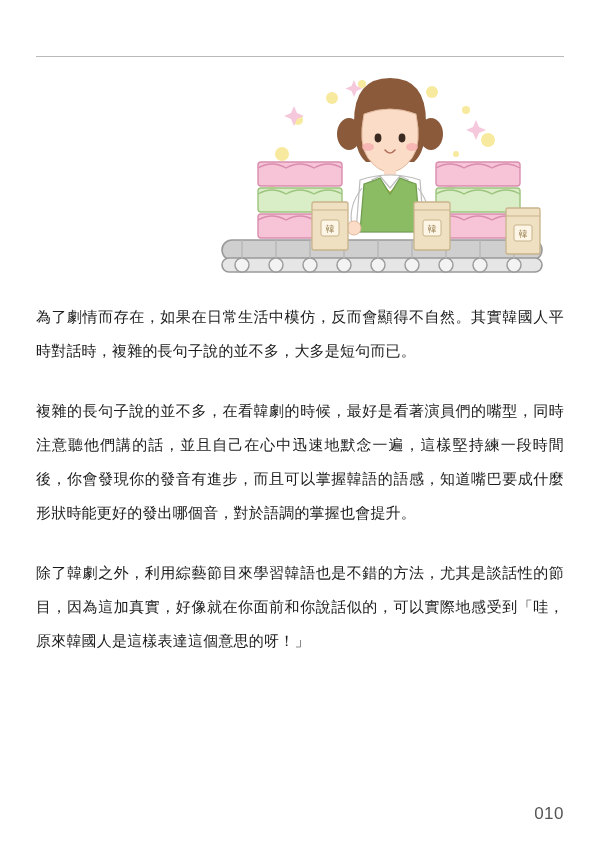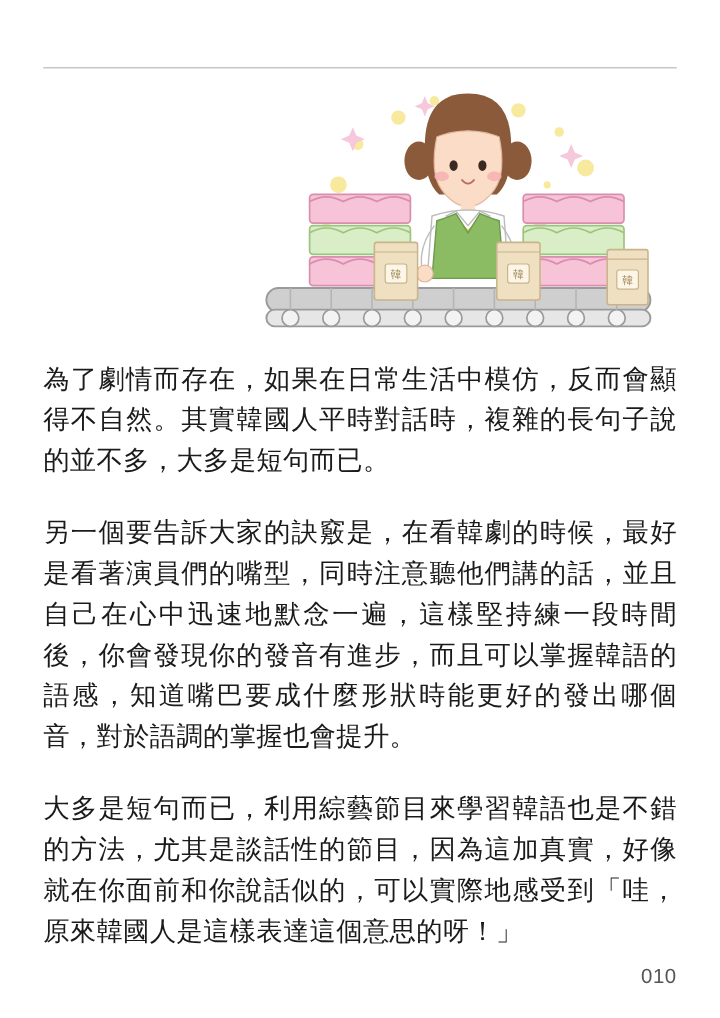--- a/index.html
+++ b/index.html
@@ -47,21 +47,21 @@
   }
 
   
   .body-text {
     position: absolute;
     left: 36px;
     top: 300px;
     width: 528px;
   }
   .para {
-    font-size: 22px;
+    font-size: 15px;
     line-height: 34px;
     color: #1b1b1b;
     text-align: justify;
     text-justify: inter-ideograph;
     margin: 0 0 26px 0;
     letter-spacing: 0.2px;
     font-family: "DejaVu Sans", "Liberation Sans", sans-serif;
   }
   .para:last-child { margin-bottom: 0; }
 
@@ -215,19 +215,19 @@
           <path d="M470 154 h34" stroke="#c9b48c" stroke-width="1"></path>
           <rect x="478" y="163" width="18" height="16" rx="2" fill="#fdf6e6" stroke="#c9b48c" stroke-width="1"></rect>
           <text x="487" y="175" font-size="9" fill="#9c8456" text-anchor="middle" font-family="DejaVu Sans, sans-serif">韓</text>
         </g>
       </g>
     </svg>
   </div>
 
   <div class="body-text">
     <p class="para">為了劇情而存在，如果在日常生活中模仿，反而會顯得不自然。其實韓國人平時對話時，複雜的長句子說的並不多，大多是短句而已。</p>
-    <p class="para">另一個要告訴大家的訣竅是，在看韓劇的時候，最好是看著演員們的嘴型，同時注意聽他們講的話，並且自己在心中迅速地默念一遍，這樣堅持練一段時間後，你會發現你的發音有進步，而且可以掌握韓語的語感，知道嘴巴要成什麼形狀時能更好的發出哪個音，對於語調的掌握也會提升。</p>
-    <p class="para">大多是短句而已，利用綜藝節目來學習韓語也是不錯的方法，尤其是談話性的節目，因為這加真實，好像就在你面前和你說話似的，可以實際地感受到「哇，原來韓國人是這樣表達這個意思的呀！」</p>
+    <p class="para">複雜的長句子說的並不多，在看韓劇的時候，最好是看著演員們的嘴型，同時注意聽他們講的話，並且自己在心中迅速地默念一遍，這樣堅持練一段時間後，你會發現你的發音有進步，而且可以掌握韓語的語感，知道嘴巴要成什麼形狀時能更好的發出哪個音，對於語調的掌握也會提升。</p>
+    <p class="para">除了韓劇之外，利用綜藝節目來學習韓語也是不錯的方法，尤其是談話性的節目，因為這加真實，好像就在你面前和你說話似的，可以實際地感受到「哇，原來韓國人是這樣表達這個意思的呀！」</p>
   </div>
 
   <div class="page-number">010</div>
 
 </div>
 
 </body></html>

